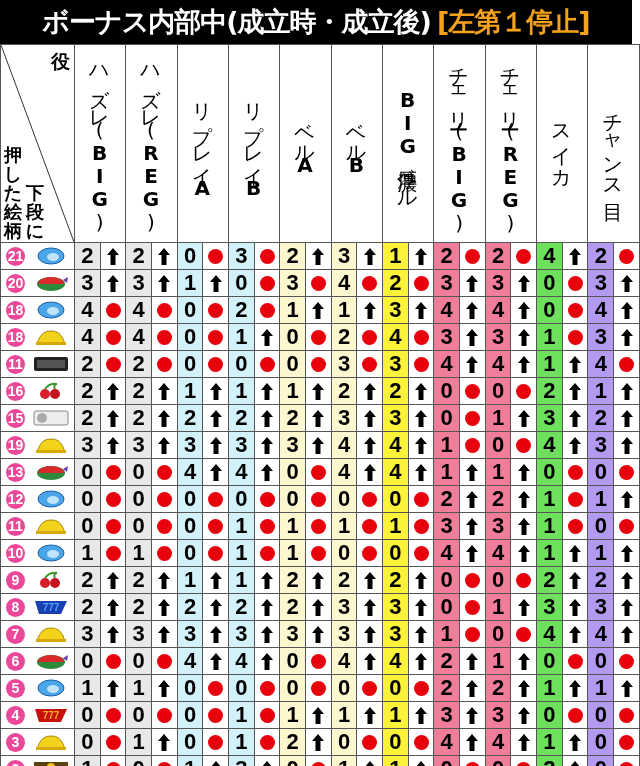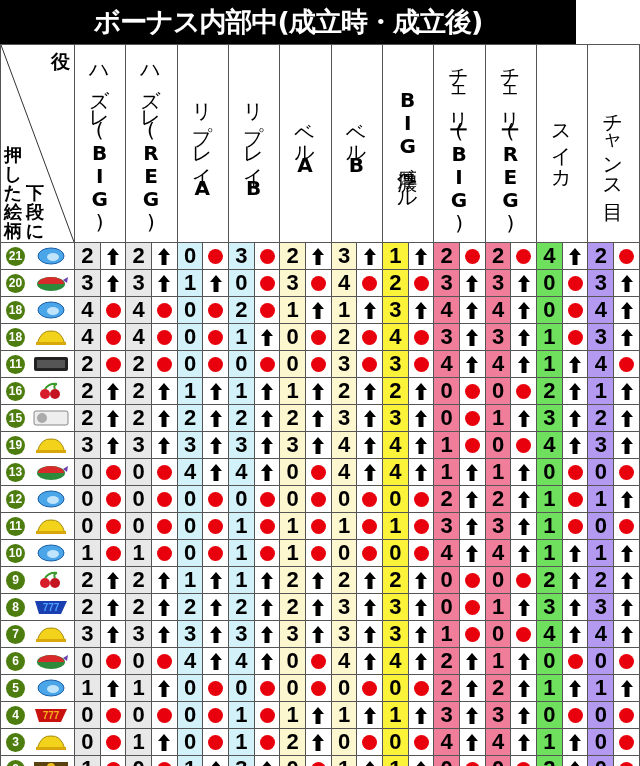--- a/index.html
+++ b/index.html
@@ -1,49 +1,50 @@
 <!DOCTYPE html>
 <html><head>
 <meta charset="utf-8">
 <style>
   html, body { margin:0; padding:0; background:#fff; }
   body { width:640px; height:766px; overflow:hidden; font-family:"Liberation Sans", sans-serif; }
-  .title-bar { position:absolute; left:0; top:0; width:576px; height:44px; background:#000; display:flex; align-items:center; justify-content:center; }
+  .title-bar { position:absolute; left:0; top:0; width:632px; height:44px; background:#000; display:flex; align-items:center; justify-content:center; }
   .title-main { color:#fff; font-size:27px; font-weight:bold; letter-spacing:-1px; font-family:"DejaVu Sans", sans-serif; }
   .title-sub { color:#f5a11c; font-size:27px; font-weight:bold; letter-spacing:-1px; margin-left:6px; font-family:"DejaVu Sans", sans-serif; }
   table.grid { position:absolute; left:0; top:44px; border-collapse:collapse; table-layout:fixed; width:640px; }
   table.grid td, table.grid th { border:1px solid #555; padding:0; text-align:center; vertical-align:middle; }
   th.corner { width:73px; height:197px; position:relative; background:#fff; }
   .corner-svg { position:absolute; left:0; top:0; }
   .corner-yaku { position:absolute; right:4px; top:4px; font-size:19px; font-weight:bold; font-family:"DejaVu Sans", sans-serif; }
   .corner-left { position:absolute; left:2px; bottom:2px; font-size:18px; font-weight:bold; line-height:19px; font-family:"DejaVu Sans", sans-serif; width:20px; }
   .corner-right { position:absolute; left:24px; bottom:2px; font-size:18px; font-weight:bold; line-height:19px; font-family:"DejaVu Sans", sans-serif; width:20px; }
   th.role { background:#fff; font-weight:normal; }
   .vtext { writing-mode:vertical-rl; text-orientation:upright; font-size:20px; margin:auto; letter-spacing:-1px; font-family:"DejaVu Sans", sans-serif; }
   .vtext b { font-weight:bold; }
   td.sym { height:24.3px; background:#fff; text-align:left; padding-left:3px; white-space:nowrap; }
-  .badge { display:inline-block; width:19px; height:19px; border-radius:50%; background:#4d7c0f; color:#fff; font-size:12px; font-weight:bold; line-height:19px; text-align:center; vertical-align:middle; }
+  .badge { display:inline-block; width:19px; height:19px; border-radius:50%; background:#ec4899; color:#fff; font-size:14px; font-weight:bold; line-height:19px; text-align:center; vertical-align:middle; }
   .sym-icon { display:inline-block; width:36px; height:18px; vertical-align:middle; margin-left:8px; }
   td.num { font-size:22px; font-weight:bold; width:30px; }
   td.mark { width:21px; background:#fff; }
   .dot { display:inline-block; width:15px; height:15px; border-radius:50%; background:#e8000d; vertical-align:middle; }
   .arrow { display:inline-block; vertical-align:middle; }
   .c-gray { background:#e8e8e8; }
   .c-cyan { background:#d2f1f8; }
   .c-cream { background:#fdf7cf; }
   .c-yellow { background:#fbf23a; }
   .c-pink { background:#f07e9a; }
   .c-green { background:#6ee05d; }
   .c-purple { background:#b39af0; }
 </style>
 </head>
 <body>
 
 <div class="title-bar">
   <span class="title-main">ボーナス内部中(成立時・成立後)</span>
+  <span class="title-sub">[左第１停止]</span>
 </div>
 
 <table class="grid">
   <thead>
     <tr id="head-row">
       <th class="corner">
         <svg class="corner-svg" width="73" height="197">
           <line x1="0" y1="0" x2="73" y2="197" stroke="#333" stroke-width="1"></line>
         </svg>
         <span class="corner-yaku">役</span>

